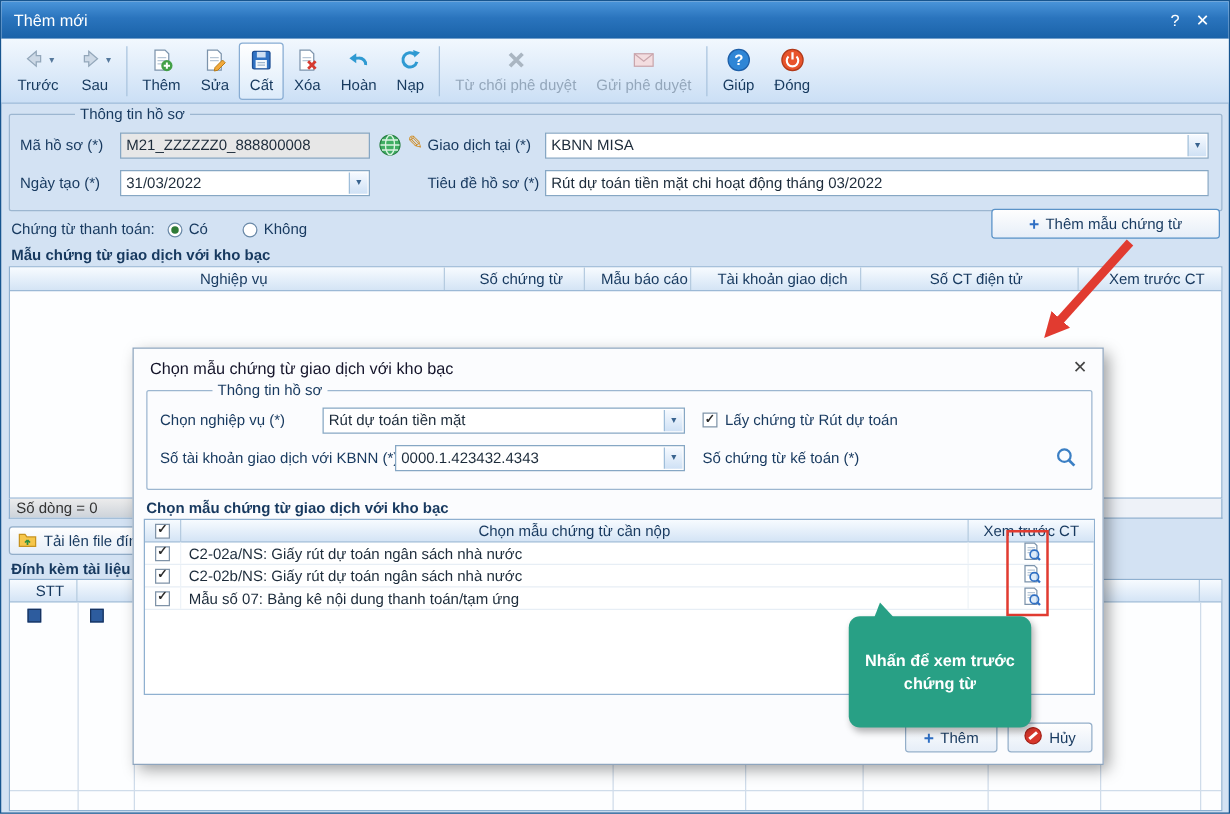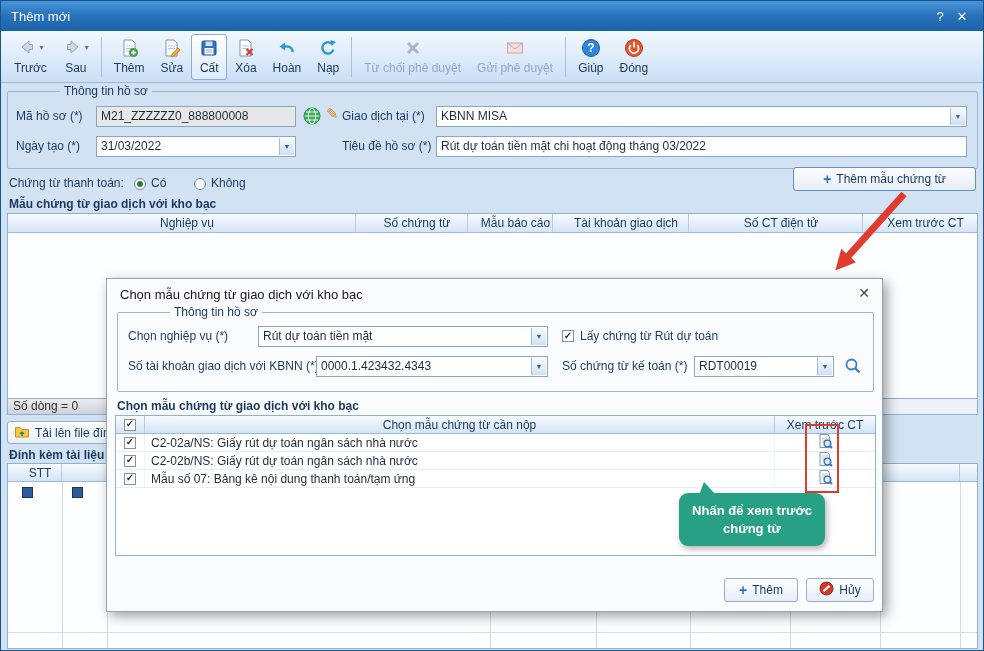--- a/index.html
+++ b/index.html
@@ -78,21 +78,21 @@
   .mgh-prev { width:100px; display:flex; align-items:center; justify-content:center; color:#17395f; }
   .mrow { display:flex; height:18px; border-bottom:1px solid #e7eef5; }
   .mrow-cb { width:29px; border-right:1px solid #eef3f8; display:flex; align-items:center; justify-content:center; }
   .mrow-main { flex:1; border-right:1px solid #eef3f8; display:flex; align-items:center; padding-left:6px; overflow:hidden; white-space:nowrap; }
   .mrow-prev { width:100px; display:flex; align-items:center; justify-content:center; }
 
   
   .ann { position:absolute; z-index:100; }
   .red-box { border:2px solid #e13b30; background:transparent; }
   .callout { background:#28a085; color:#fff; font-weight:bold; font-size:13px; text-align:center;
-    border-radius:9px; padding:9px 8px; line-height:1.35; box-shadow:2px 3px 6px rgba(0,0,0,.3); }
+    border-radius:9px; padding:27px 8px; line-height:1.35; box-shadow:2px 3px 6px rgba(0,0,0,.3); }
   .callout::before { content:""; position:absolute; top:-11px; left:20px; width:0; height:0;
     border-left:5px solid transparent; border-right:12px solid transparent; border-bottom:13px solid #28a085; }
 </style>
 </head>
 <body>
 
 <div class="screen">
 
   <div class="titlebar">
     <span class="t-title">Thêm mới</span>
@@ -334,26 +334,20 @@
         </span>
       <span class="lbl" style="left:462px; top:13px;">Lấy chứng từ Rút dự toán</span>
       <span class="lbl" style="left:10px; top:43px;">Số tài khoản giao dịch với KBNN (*)</span>
       <div class="combo" style="left:198px; top:43px; width:232px;">
         <span class="val">0000.1.423432.4343</span>
         <span class="cbtn">
             <span>▼</span>
           </span>
       </div>
       <span class="lbl" style="left:444px; top:43px;">Số chứng từ kế toán (*)</span>
-      <div class="combo" style="left:576px; top:43px; width:140px;">
-        <span class="val">RDT00019</span>
-        <span class="cbtn">
-            <span>▼</span>
-          </span>
-      </div>
       <span style="position:absolute; left:726px; top:44px;">
         <svg width="18" height="18">
             <circle cx="7.5" cy="7.5" r="5" fill="none" stroke="#3b7fc4" stroke-width="1.8"></circle>
             <line x1="11" y1="11" x2="15.5" y2="15.5" stroke="#3b7fc4" stroke-width="2.2"></line>
           </svg>
       </span>
     </div>
 
     <span class="sect-title" style="left:10px; top:120px;">Chọn mẫu chứng từ giao dịch với kho bạc</span>
 

